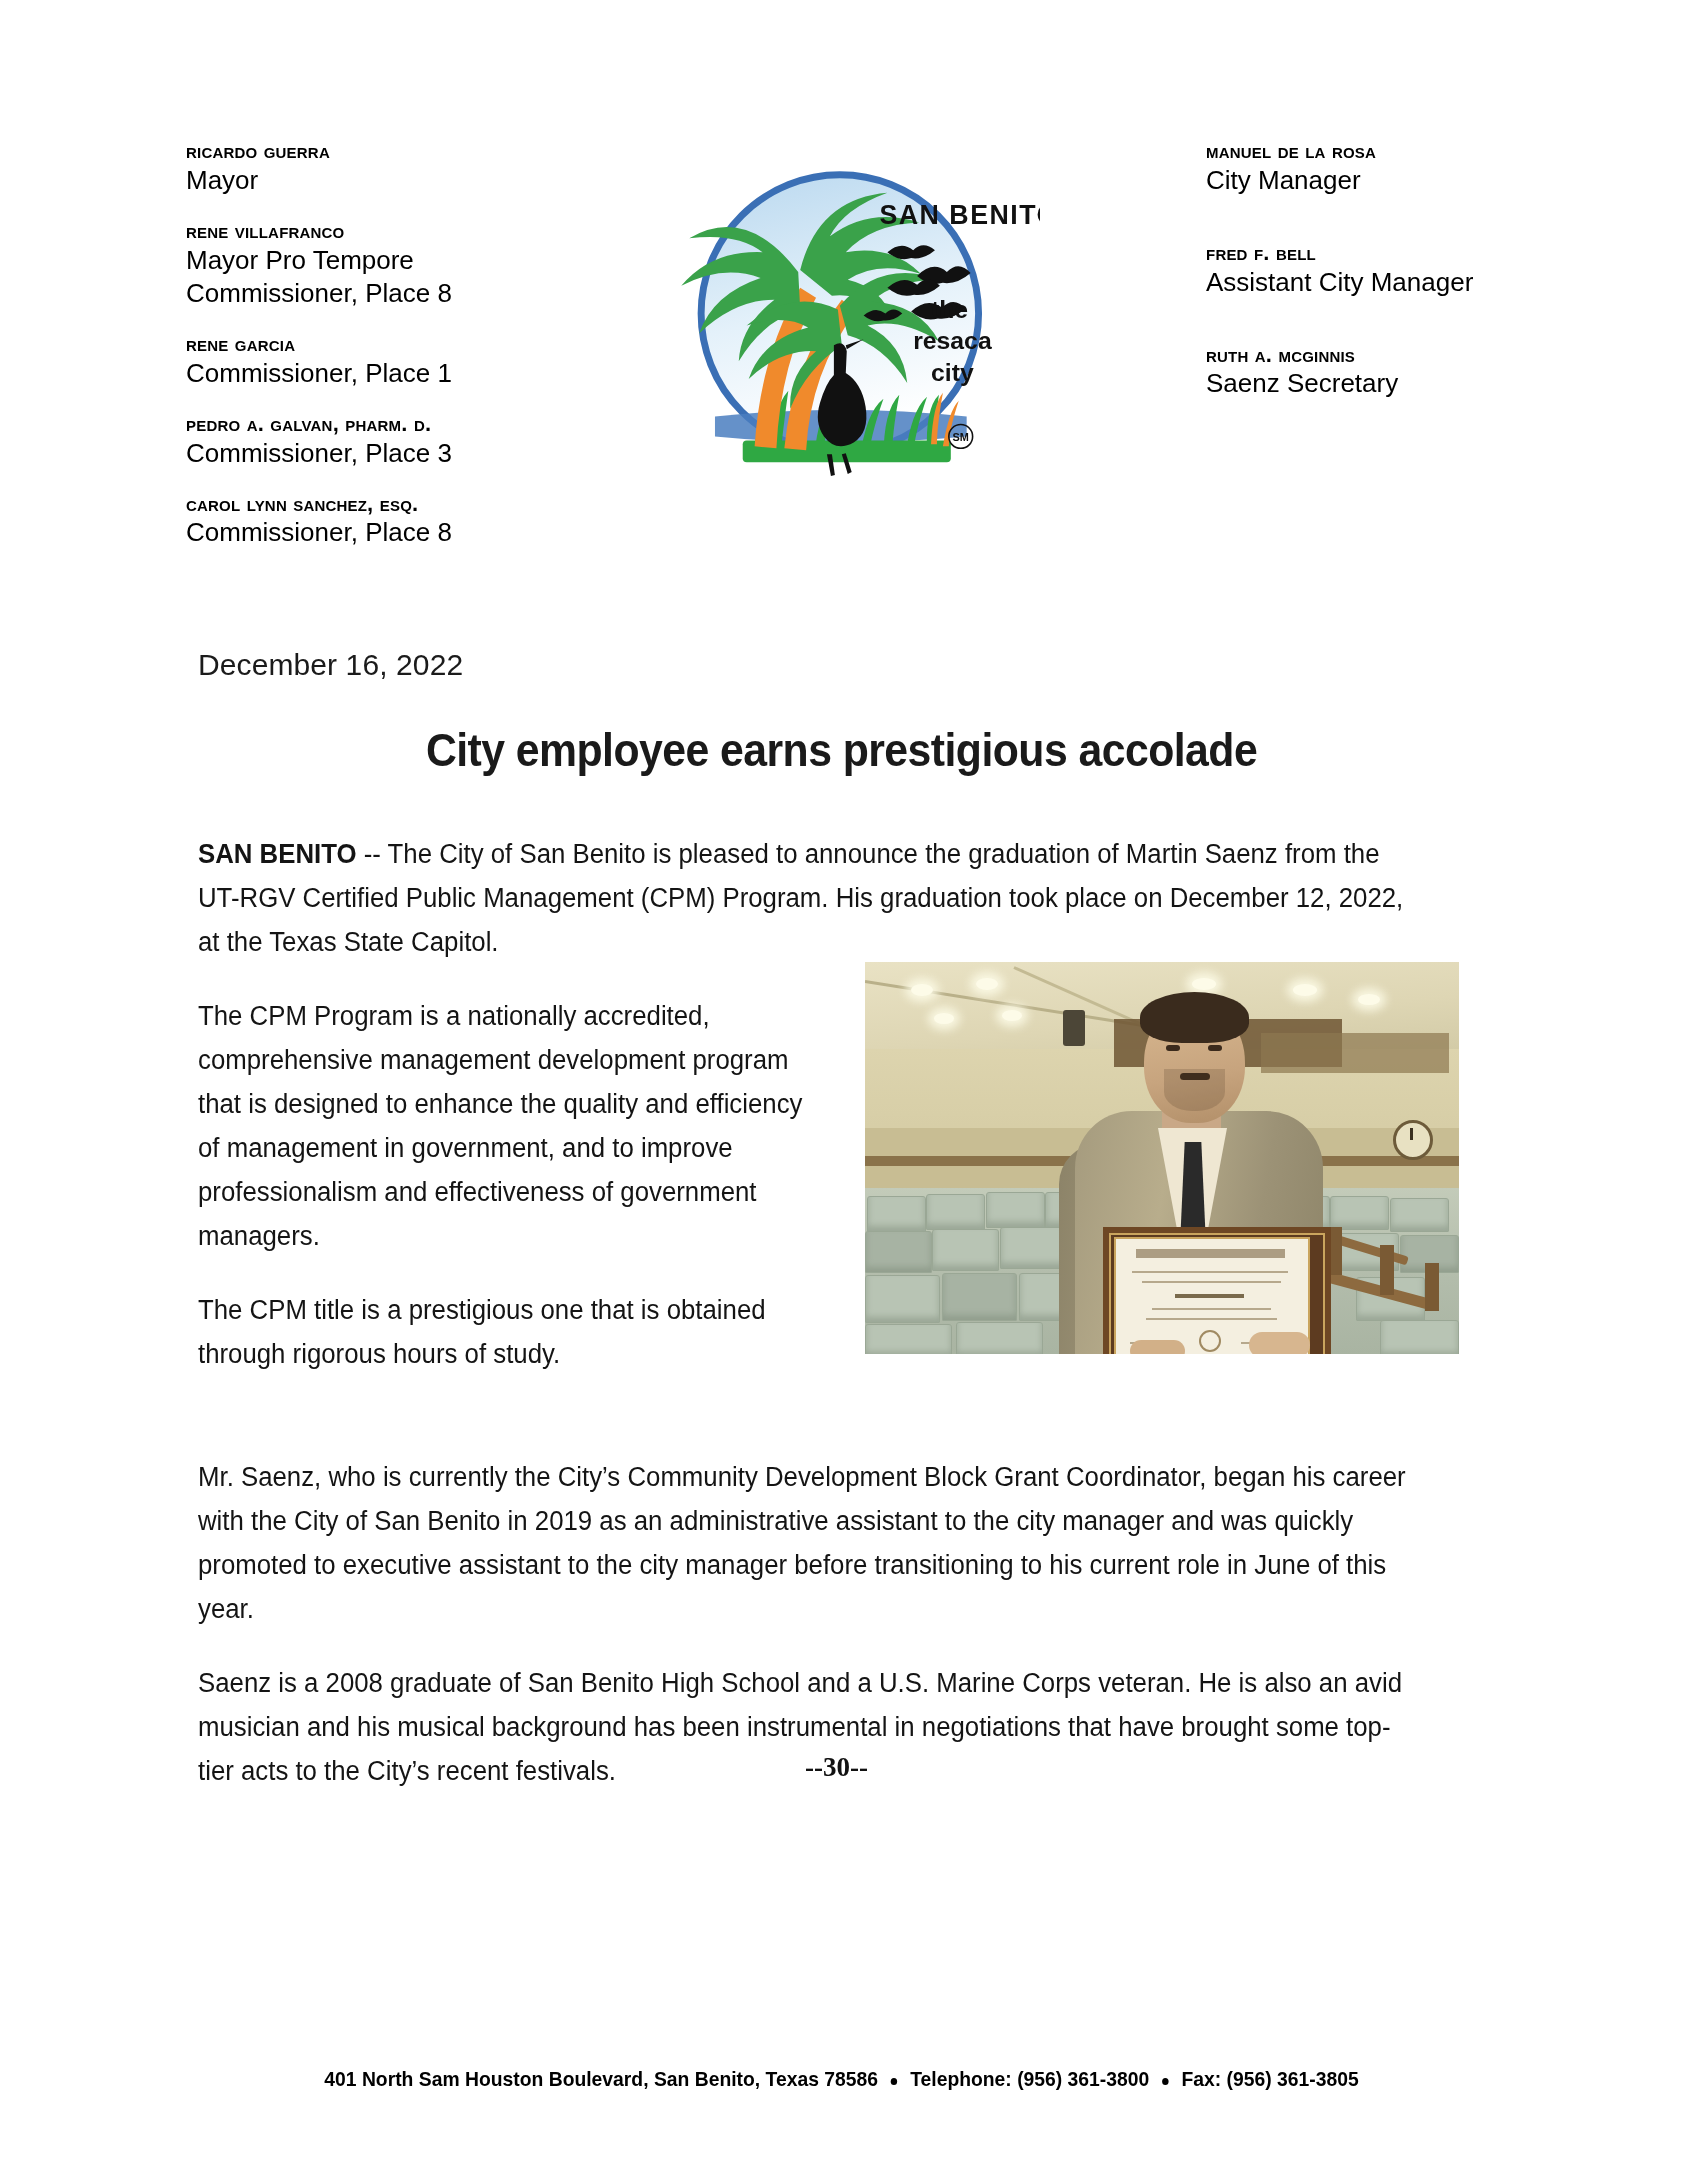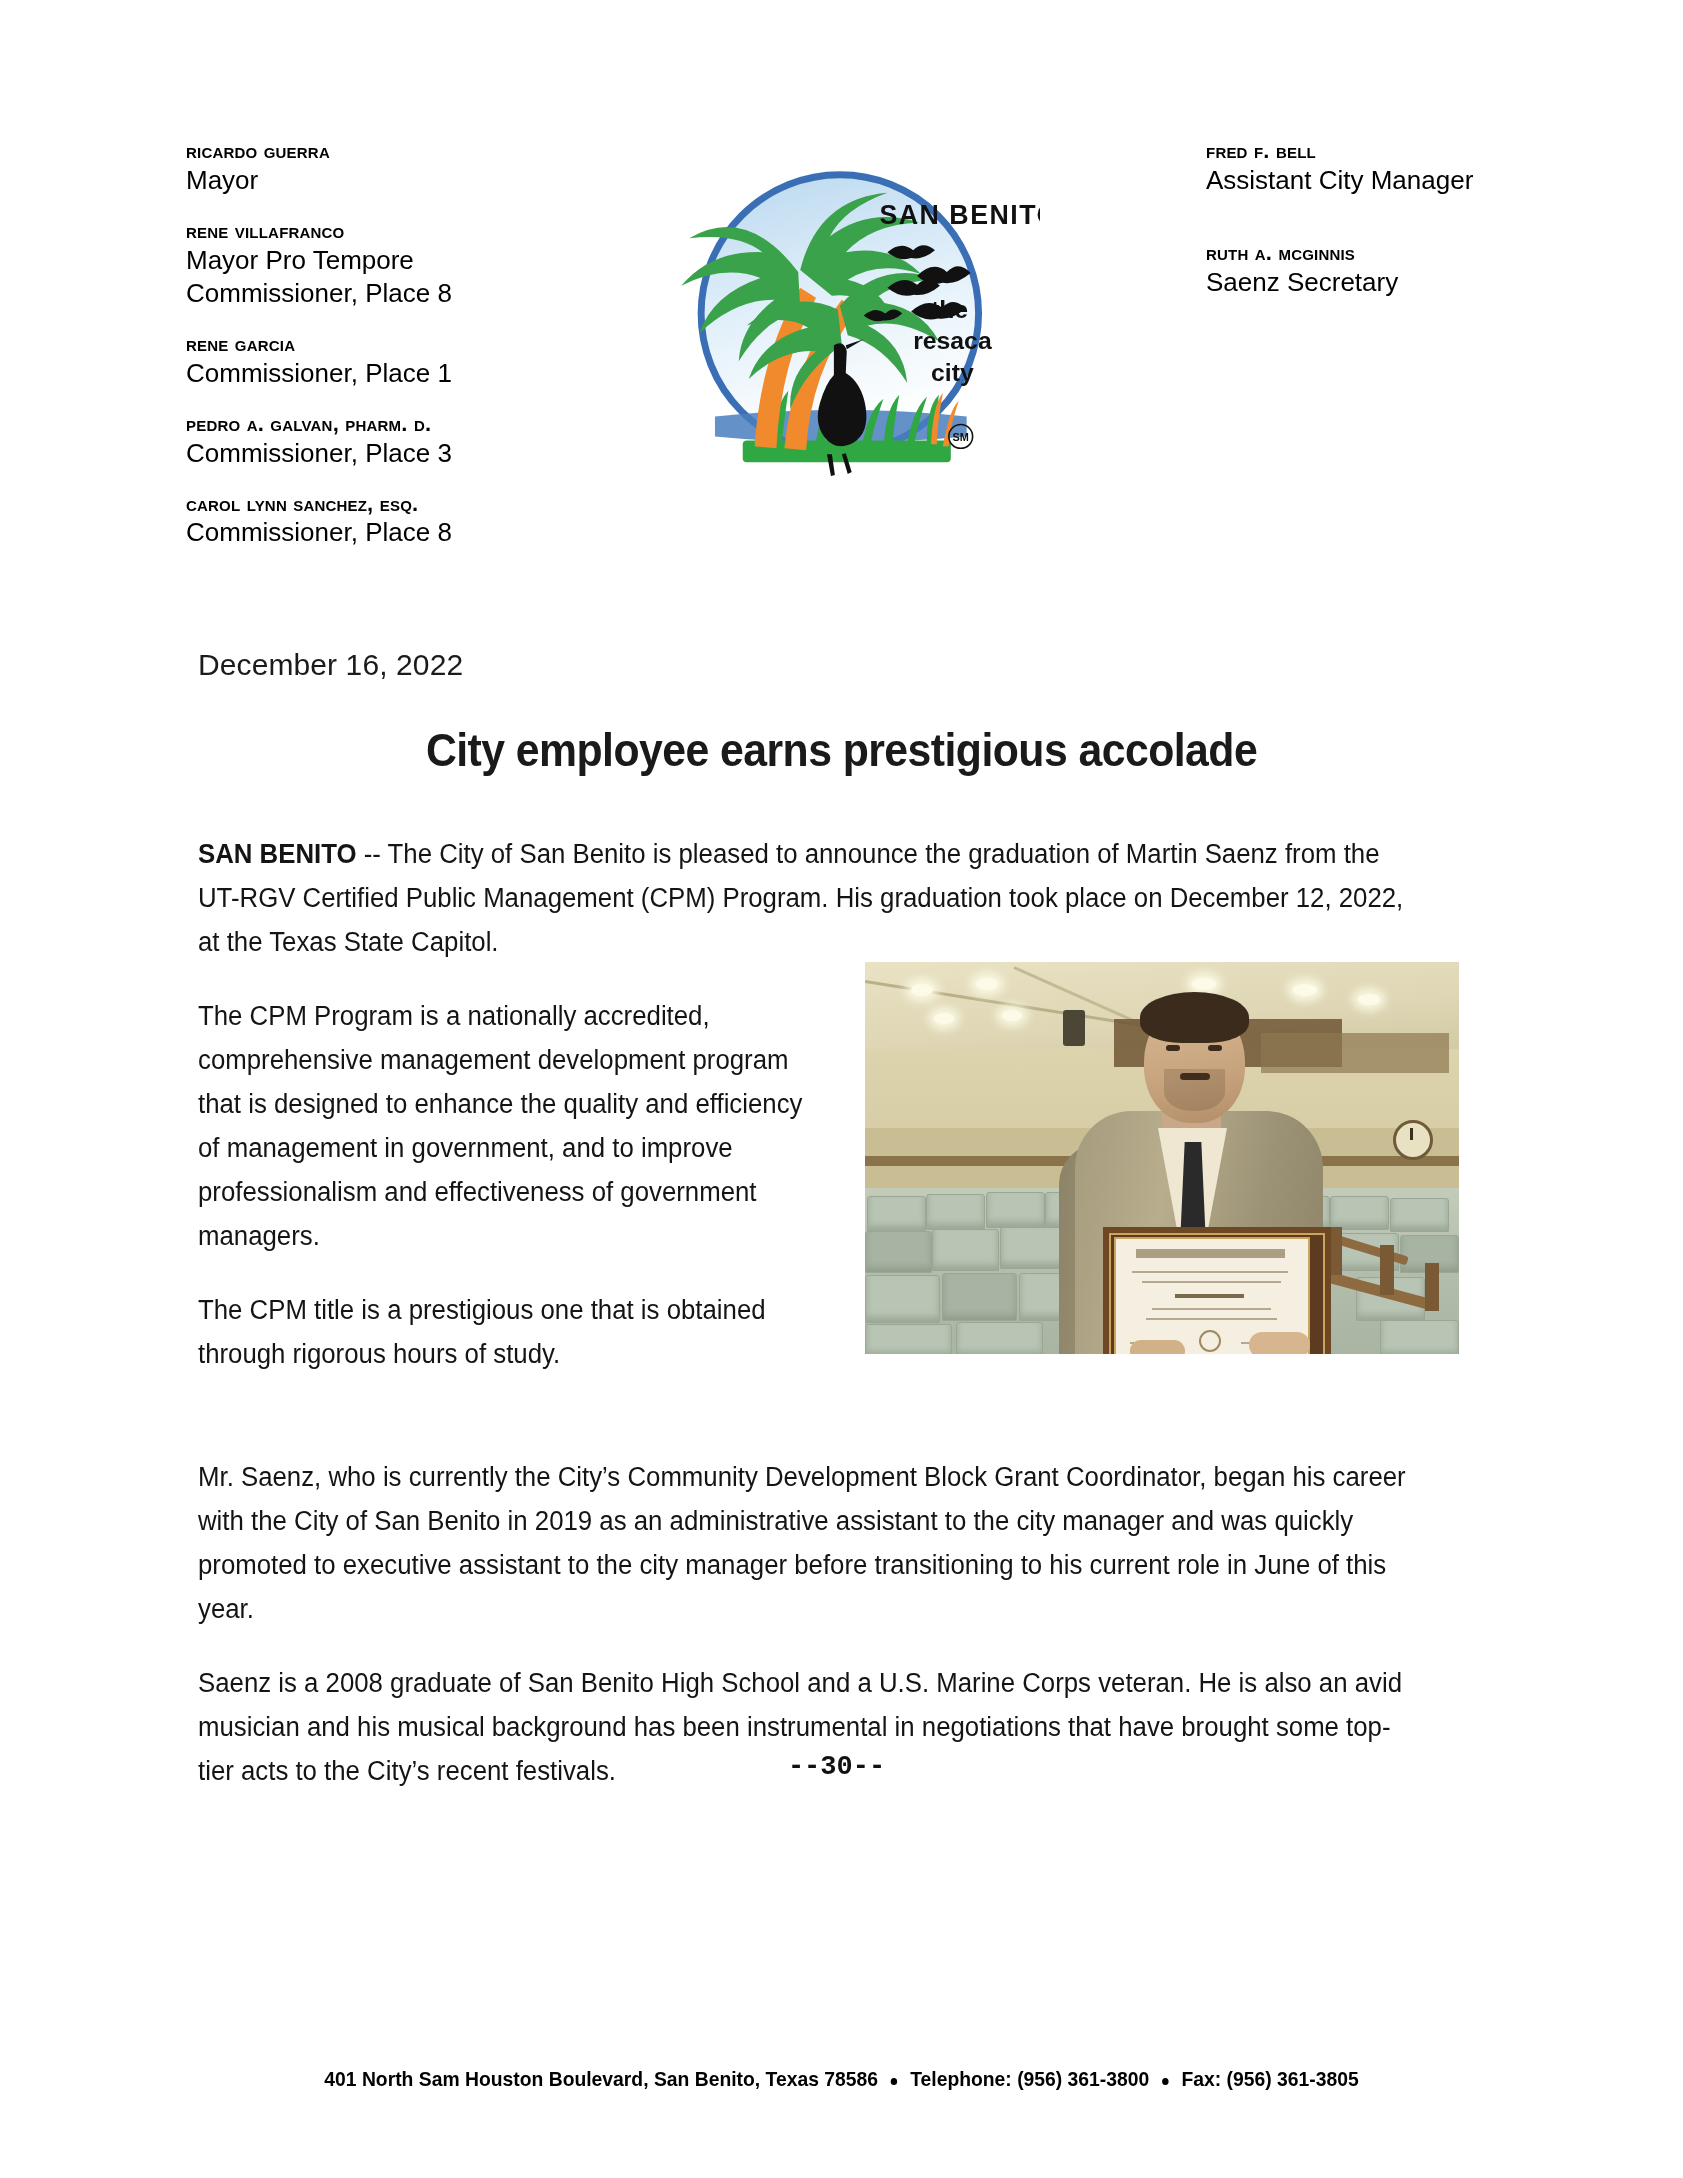--- a/index.html
+++ b/index.html
@@ -127,21 +127,21 @@
   .ph-cert{left:249px;top:275px;width:192px;height:117px;background:#f4efe0;border:2px solid #caa55e;}
   .cert-line{position:absolute;background:#b6a88c;height:2px;left:16px;}
   .cert-title{position:absolute;left:20px;top:10px;width:149px;height:9px;background:#8d7a5b;opacity:.7;}
   .cert-seal{position:absolute;left:83px;top:91px;width:18px;height:18px;border-radius:50%;border:2px solid #a08a62;}
   .ph-hand{left:384px;top:370px;width:61px;height:26px;border-radius:14px;background:#d7b68f;}
   .ph-hand2{left:265px;top:378px;width:55px;height:22px;border-radius:12px;background:#d2b088;}
 
   
   .dash30{
     position:absolute;left:198px;top:1752px;width:1277px;text-align:center;
-    font-family:Liberation Mono, monospace;font-weight:bold;font-size:27px;color:#111;
+    font-family:Liberation Serif, serif;font-weight:bold;font-size:27px;color:#111;
     letter-spacing:0px;
   }
 
   
   .footer{
     position:absolute;left:0;top:2067px;width:1683px;text-align:center;
     font-family:"Liberation Sans", sans-serif;font-weight:bold;font-size:21px;color:#000;
     transform:scaleX(.92);
   }
   .footer .sep{display:inline-block;padding:0 14px;vertical-align:middle;}
@@ -170,20 +170,24 @@
       <div class="off-name">Pedro A. Galvan, Pharm. D.</div>
       <div class="off-title">Commissioner, Place 3</div>
     </div>
     <div class="official">
       <div class="off-name">Carol Lynn Sanchez, Esq.</div>
       <div class="off-title">Commissioner, Place 8</div>
     </div>
   </div>
 
   <div class="lh-right">
+    <div class="official" style="margin-bottom:44px">
+      <div class="off-name">Manuel De La Rosa</div>
+      <div class="off-title">City Manager</div>
+    </div>
     <div class="official" style="margin-bottom:44px">
       <div class="off-name">Fred F. Bell</div>
       <div class="off-title">Assistant City Manager</div>
     </div>
     <div class="official">
       <div class="off-name">Ruth A. McGinnis</div>
       <div class="off-title">Saenz Secretary</div>
     </div>
   </div>
 

